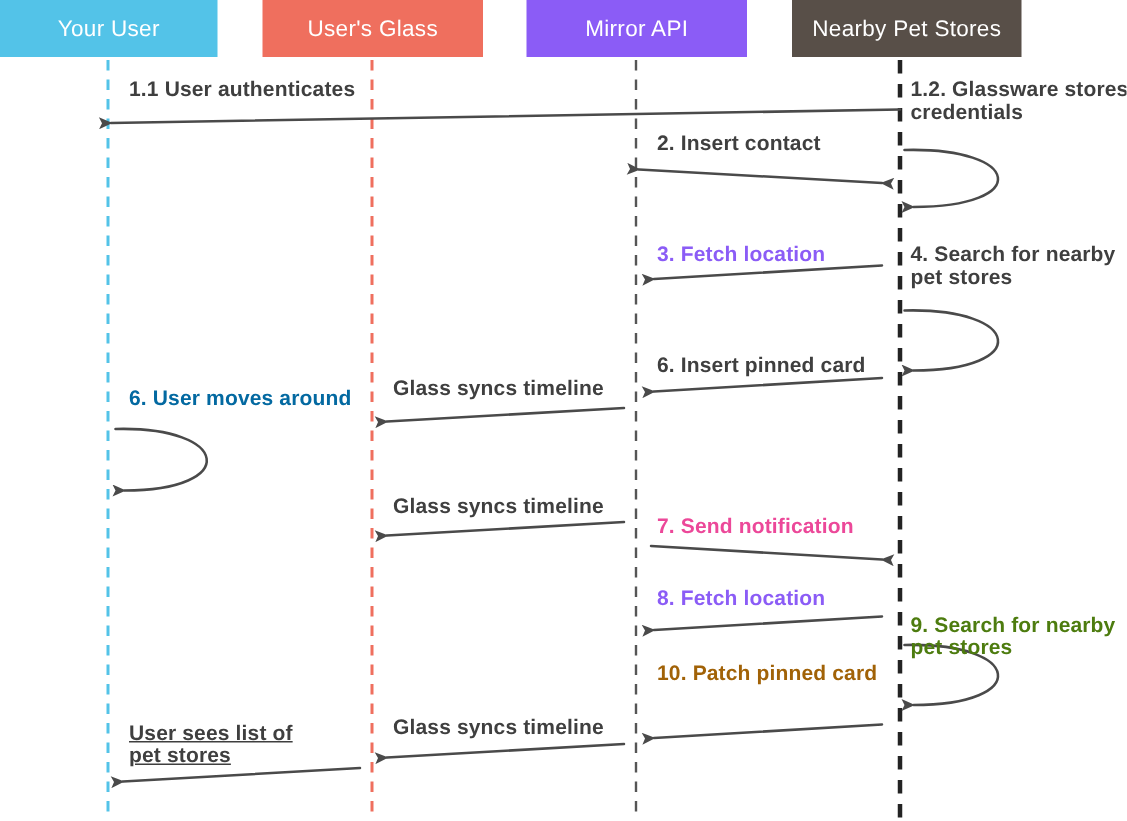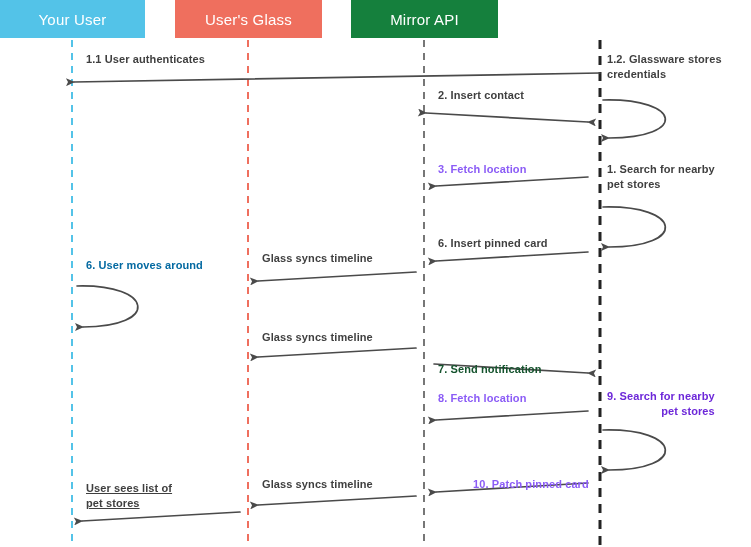--- a/index.html
+++ b/index.html
@@ -28,21 +28,21 @@
     align-items: center;
     justify-content: center;
     color: #ffffff;
     font-size: 15px;
     letter-spacing: 0.2px;
     box-sizing: border-box;
     user-select: none;
   }
   .msg-label {
     position: absolute;
-    font-size: 11px;
+    font-size: 14px;
     color: #3f3f3f;
     font-weight: bold;
     white-space: pre;
     line-height: 15px;
     letter-spacing: 0.1px;
   }
   svg.layer {
     position: absolute;
     left: 0; top: 0;
     width: 751px;
@@ -54,22 +54,25 @@
 <body>
 
 <div id="diagram-root">
 
   <div class="actor-box" id="actor-0" style="left: 0px; width: 145px; background: rgb(83, 195, 232);">
     <span>Your User</span>
   </div>
   <div class="actor-box" id="actor-1" style="left: 175px; width: 147px; background: rgb(239, 111, 94);">
     <span>User's Glass</span>
   </div>
-  <div class="actor-box" id="actor-2" style="left: 351px; width: 147px; background: #15803d;">
+  <div class="actor-box" id="actor-2" style="left: 351px; width: 147px; background: #8b5cf6;">
     <span>Mirror API</span>
+  </div>
+  <div class="actor-box" id="actor-3" style="left: 528px; width: 153px; background: rgb(88, 79, 72);">
+    <span>Nearby Pet Stores</span>
   </div>
 
   <svg class="layer" id="svg-layer" viewBox="0 0 751 547" xmlns="http://www.w3.org/2000/svg">
     <defs>
       <marker id="arrowL" markerWidth="10" markerHeight="8" refX="1" refY="4" orient="auto-start-reverse" markerUnits="userSpaceOnUse">
         <path d="M9,0 L0,4 L9,8 L7,4 Z" fill="#4a4a4a"></path>
       </marker>
     </defs>
     <g id="lifelines-group">
         <line x1="72" y1="40" x2="72" y2="547" stroke="#53c3e8" stroke-width="2" stroke-dasharray="7,6"></line>
@@ -125,29 +128,29 @@
         </g>
       </g>
   </svg>
 
   <div id="labels-group">
       <div class="msg-label" style="left: 86px; top: 52px; color: rgb(63, 63, 63);">1.1 User authenticates</div>
       <div class="msg-label" style="left: 607px; top: 52px; color: rgb(63, 63, 63);">1.2. Glassware stores
 credentials</div>
       <div class="msg-label" style="left: 438px; top: 88px; color: rgb(63, 63, 63);">2. Insert contact</div>
       <div class="msg-label" style="left: 438px; top: 162px; color: #8b5cf6;">3. Fetch location</div>
-      <div class="msg-label" style="left: 607px; top: 162px; color: rgb(63, 63, 63);">1. Search for nearby
+      <div class="msg-label" style="left: 607px; top: 162px; color: rgb(63, 63, 63);">4. Search for nearby
 pet stores</div>
       <div class="msg-label" style="left: 438px; top: 236px; color: rgb(63, 63, 63);">6. Insert pinned card</div>
       <div class="msg-label" style="left: 86px; top: 258px; color: #0369a1;">6. User moves around</div>
       <div class="msg-label" style="left: 262px; top: 251px; color: rgb(63, 63, 63);">Glass syncs timeline</div>
       <div class="msg-label" style="left: 262px; top: 330px; color: rgb(63, 63, 63);">Glass syncs timeline</div>
-      <div class="msg-label" style="left: 438px; top: 343px; color: #14532d; margin-top: 19px;">7. Send notification</div>
+      <div class="msg-label" style="left: 438px; top: 343px; color: #ec4899;">7. Send notification</div>
       <div class="msg-label" style="left: 438px; top: 391px; color: #8b5cf6;">8. Fetch location</div>
-      <div class="msg-label" style="left: 607px; top: 389px; color: #6d28d9; text-align: right;">9. Search for nearby
+      <div class="msg-label" style="left: 607px; top: 409px; color: #4d7c0f;">9. Search for nearby
 pet stores</div>
-      <div class="msg-label" style="left: 438px; top: 477px; color: #8b5cf6; margin-left: 35px;">10. Patch pinned card</div>
+      <div class="msg-label" style="left: 438px; top: 441px; color: #a16207;">10. Patch pinned card</div>
       <div class="msg-label" style="left: 262px; top: 477px; color: rgb(63, 63, 63);">Glass syncs timeline</div>
       <div class="msg-label" style="left: 86px; top: 481px; color: rgb(63, 63, 63); text-decoration: underline;">User sees list of
 pet stores</div>
     </div>
 
 </div>
 
 </body></html>

